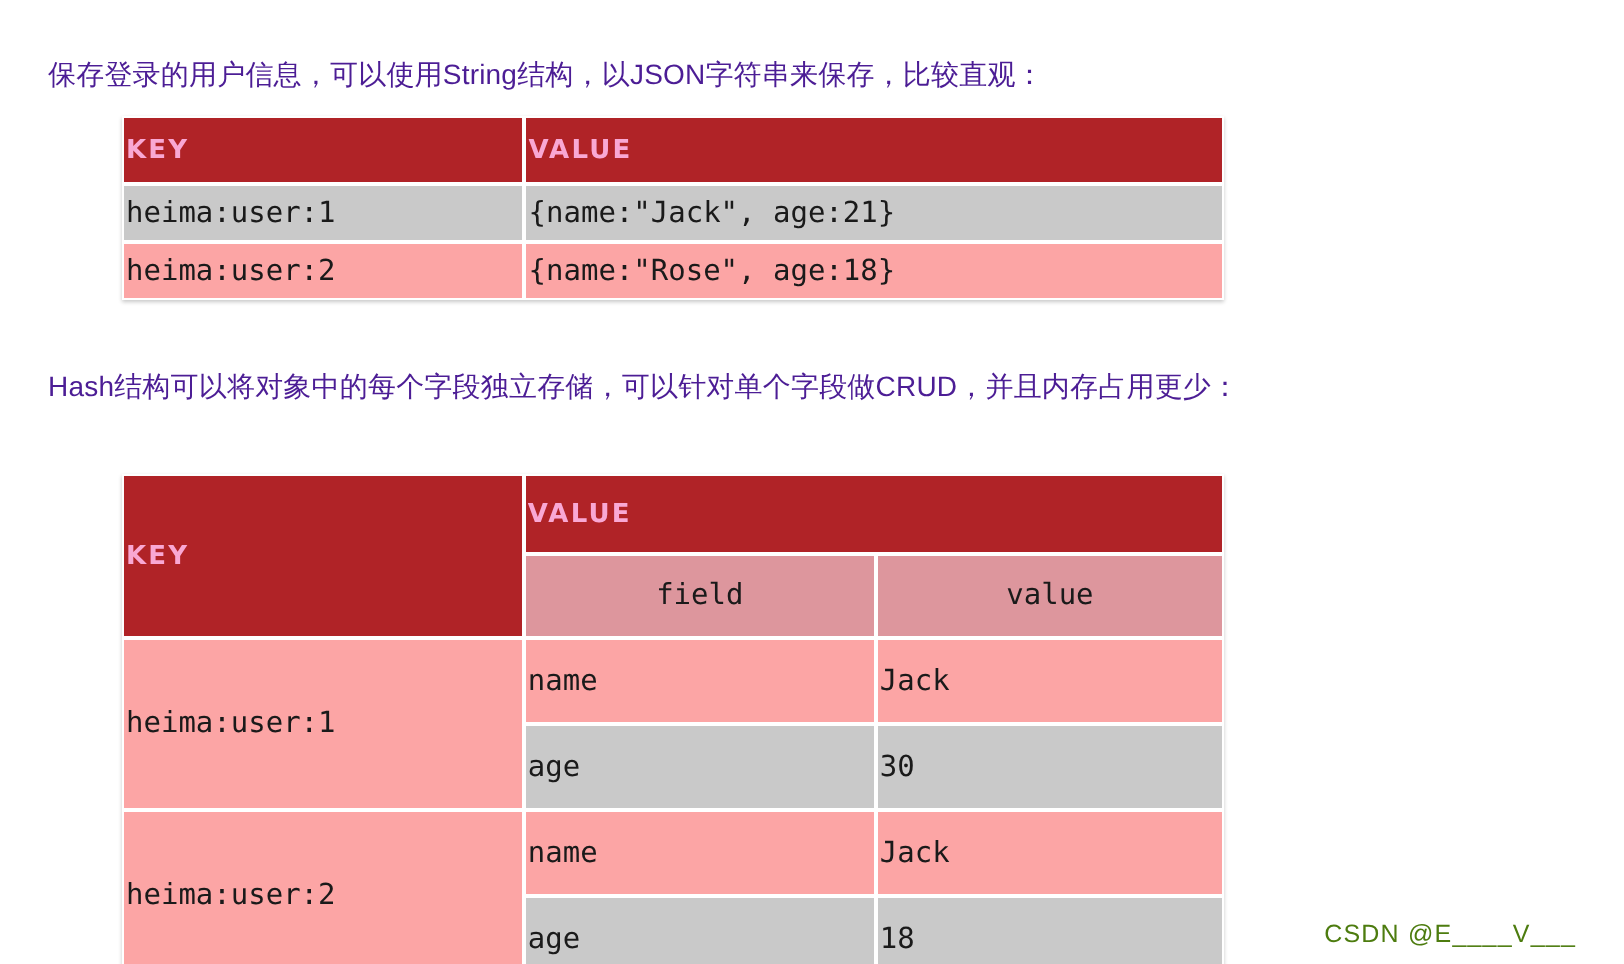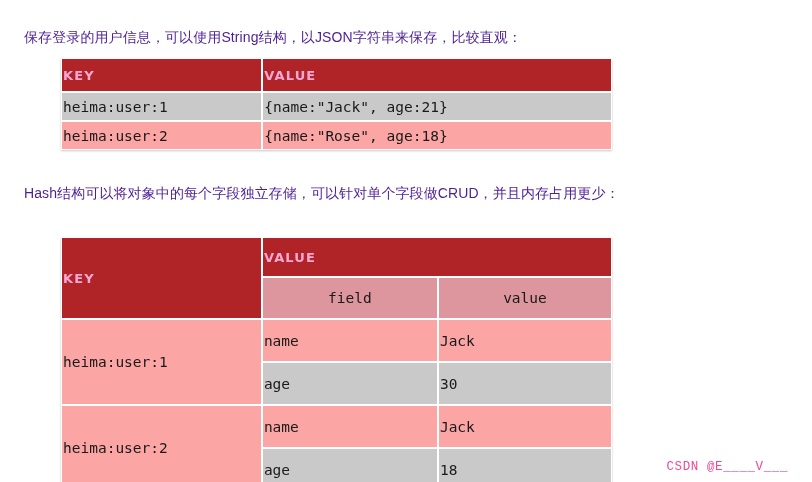--- a/index.html
+++ b/index.html
@@ -88,23 +88,23 @@
   #table-hash .sub      { height: 38px; }
   #table-hash .cell     { height: 39px; }
   #table-hash .key-cell { font-size: 14.5px; }
 
   
   #watermark {
     position: absolute;
     right: 24px;
     bottom: 8px;
     font-size: 12.5px;
-    color: #ec4899;
+    color: #4d7c0f;
     letter-spacing: 0.6px;
-    font-family: Liberation Mono, monospace;
+    font-family: Liberation Sans, sans-serif;
     white-space: nowrap;
   }
 </style>
 </head>
 <body>
 
 <div class="para" id="para-1">保存登录的用户信息，可以使用String结构，以JSON字符串来保存，比较直观：</div>
 
 <table class="tbl" id="table-string">
   <tbody>

